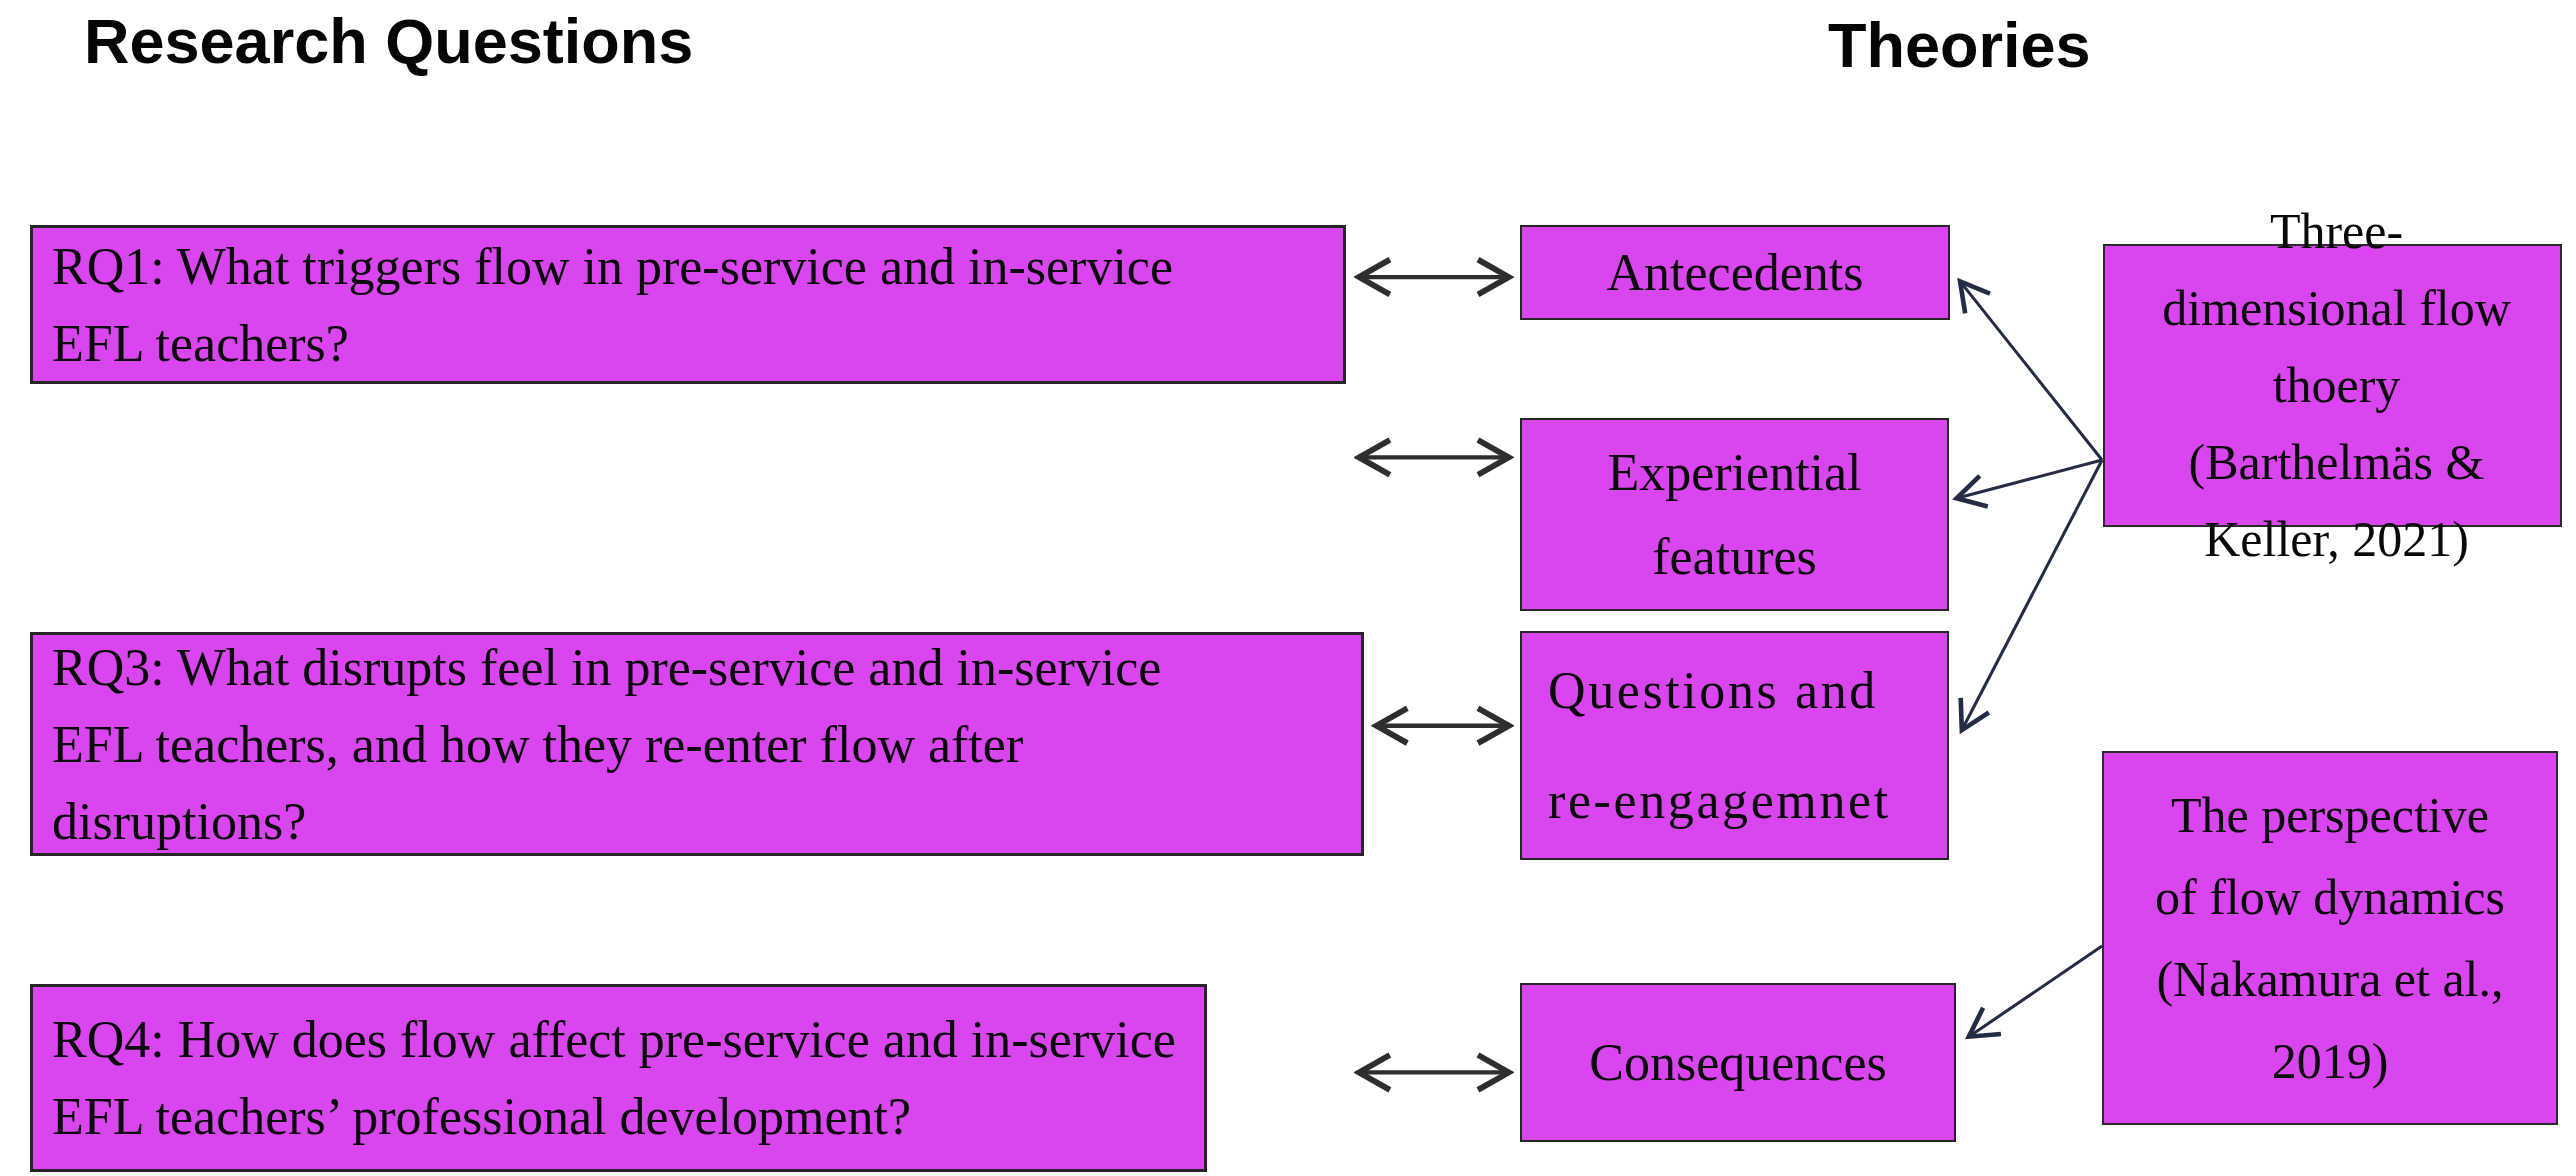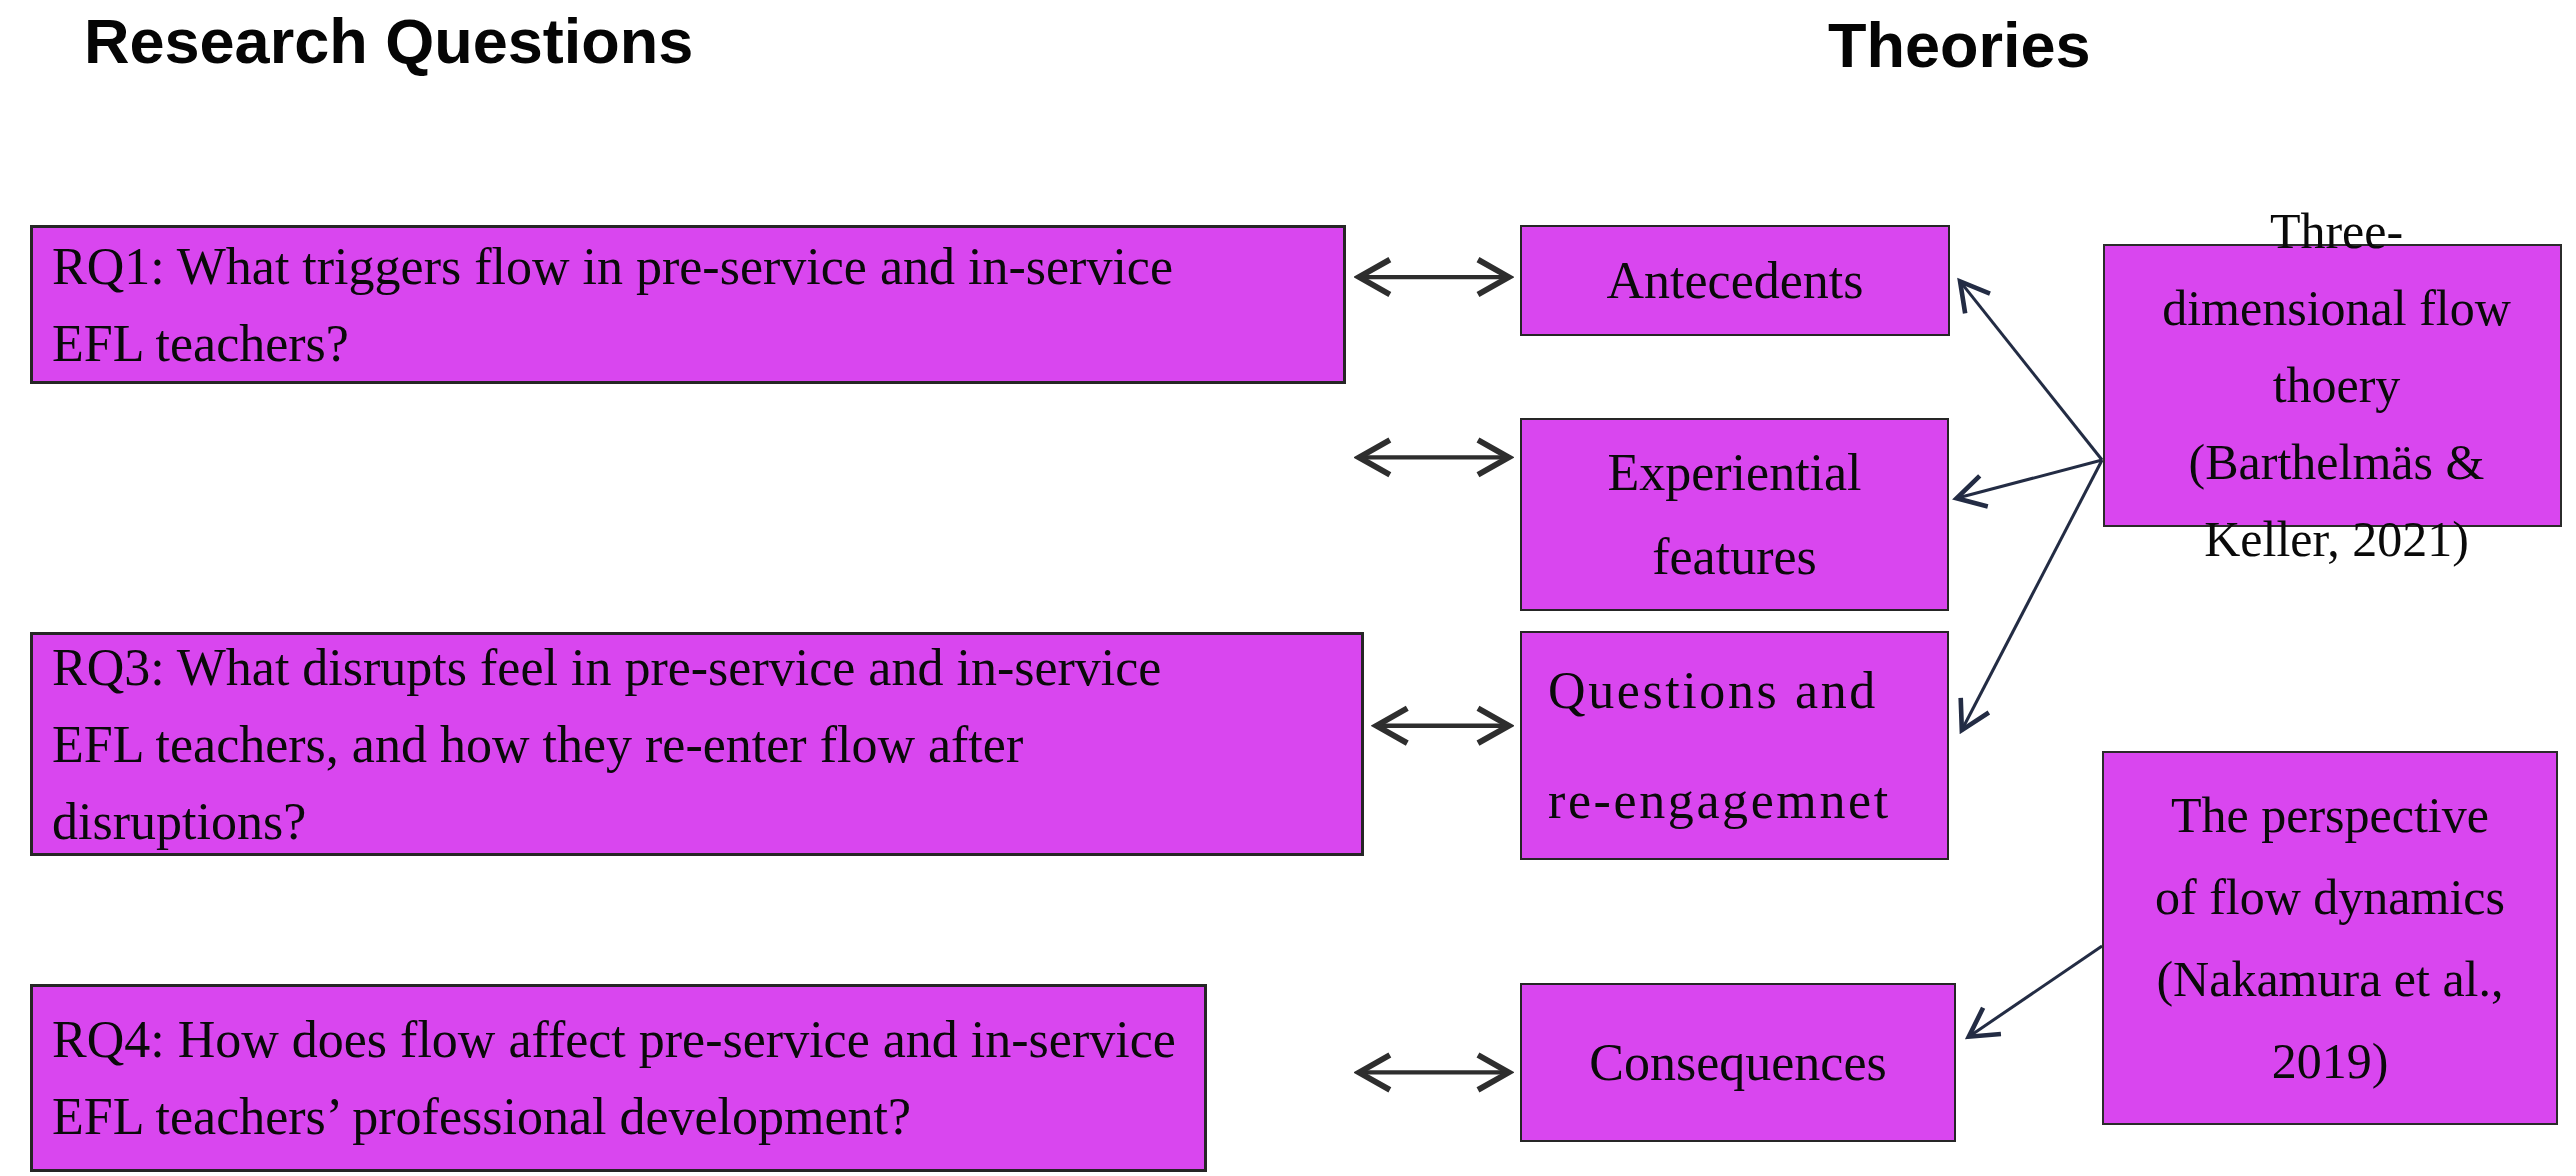--- a/index.html
+++ b/index.html
@@ -95,21 +95,21 @@
     <div class="ln">RQ3: What disrupts feel in pre-service and in-service</div>
     <div class="ln">EFL teachers, and how they re-enter flow after</div>
     <div class="ln">disruptions?</div>
   </div>
 
   <div class="box rq" style="left:30px;top:984px;width:1177px;height:188px;">
     <div class="ln">RQ4: How does flow affect pre-service and in-service</div>
     <div class="ln">EFL teachers’ professional development?</div>
   </div>
 
-  <div class="box mid" style="left:1520px;top:225px;width:430px;height:111px;">
+  <div class="box mid" style="left:1520px;top:225px;width:430px;height:95px;">
     <div class="ln">Antecedents</div>
   </div>
 
   <div class="box mid" style="left:1520px;top:418px;width:429px;height:193px;align-items:center;">
     <div class="ln">Experiential</div>
     <div class="ln">features</div>
   </div>
 
   <div class="box mid" id="box-disruption" style="left:1520px;top:631px;width:429px;height:229px;">
     <div class="ln">Questions and</div>

